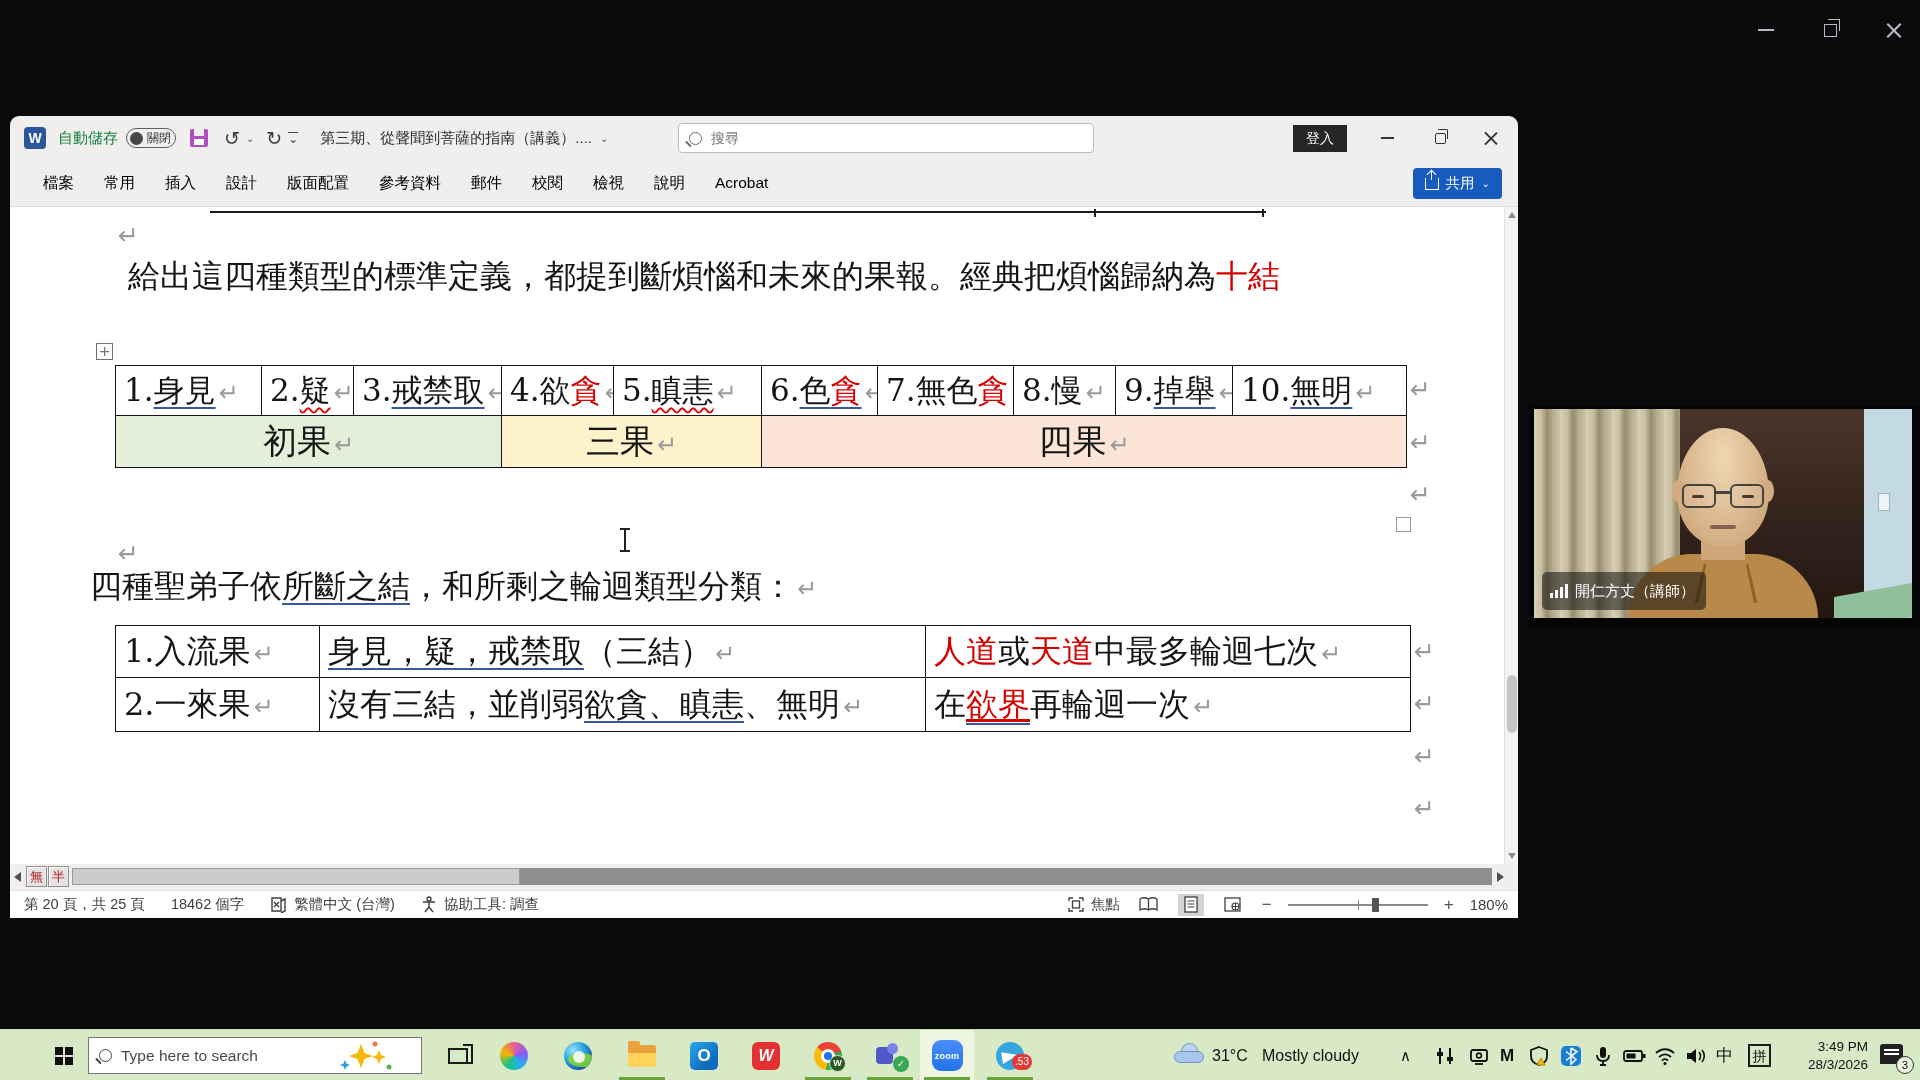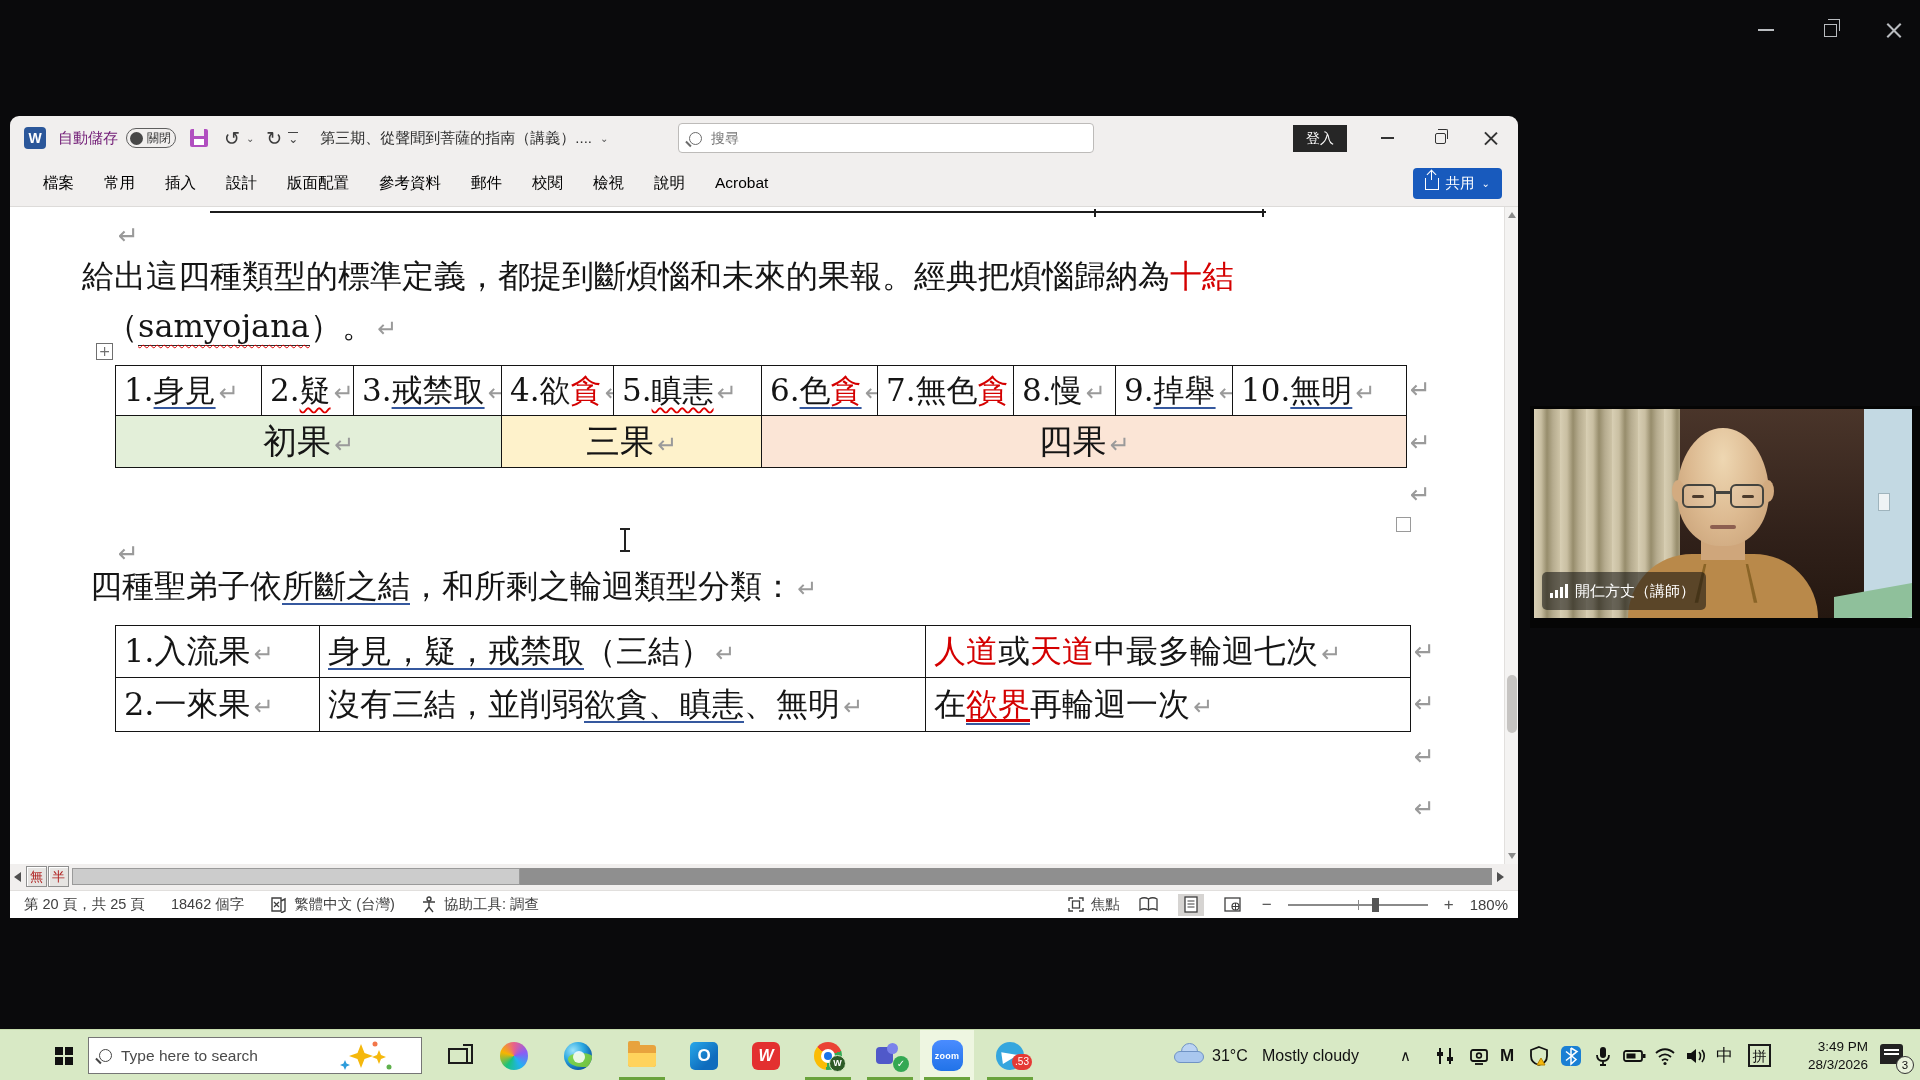--- a/index.html
+++ b/index.html
@@ -13,21 +13,21 @@
   .scr-restore:before { content:""; position:absolute; left:3px; top:-6px; width:11px; height:11px; border:1.6px solid #b9bcc0; border-bottom:none; border-left:none; }
   .scr-close { position:relative; width:16px; height:16px; }
   .scr-close:before,.scr-close:after { content:""; position:absolute; left:7px; top:-1px; width:2px; height:19px; background:#b9bcc0; }
   .scr-close:before { transform:rotate(45deg);} .scr-close:after { transform:rotate(-45deg);}
 
   
   .word { position:absolute; left:10px; top:116px; width:1508px; height:802px; background:#f1efee; border-radius:9px 9px 0 0; }
 
   .wtitle { position:absolute; left:0; top:0; width:100%; height:44px; display:flex; align-items:center; padding-left:14px; }
   .wicon { width:22px; height:22px; border-radius:4px; background:#2b579a; color:#fff; font-weight:bold; font-size:14px; display:flex; align-items:center; justify-content:center; margin-right:12px; }
-  .autosave { font-size:15px; color:#701a75; margin-right:8px; }
+  .autosave { font-size:15px; color:#15803d; margin-right:8px; }
   .toggle { width:50px; height:20px; border:1.5px solid #5f5f5f; border-radius:11px; display:flex; align-items:center; padding:0 3px; margin-right:14px; }
   .knob { width:13px; height:13px; border-radius:50%; background:#474747; margin-right:4px; }
   .toggle-label { font-size:12px; color:#333; }
   .save-ic { width:18px; height:18px; background:#b14fc0; border-radius:2px; position:relative; margin-right:16px; }
   .save-ic:before { content:""; position:absolute; left:4px; top:0; width:10px; height:7px; background:#f1efee; }
   .save-ic:after { content:""; position:absolute; left:4px; bottom:2px; width:10px; height:6px; background:#fff; }
   .undo-ic, .redo-ic { font-size:19px; color:#3c3c3c; margin-right:6px; font-family:"DejaVu Sans", sans-serif; }
   .mini-chev { font-size:10px; color:#555; margin-right:12px; }
   .more-ic { font-size:12px; color:#444; margin-right:22px; border-top:1.5px solid #444; line-height:10px; padding-top:1px; }
   .wdoc-title { font-size:15px; color:#2f2f2f; white-space:nowrap; }
@@ -58,21 +58,21 @@
   .wdoc { position:absolute; left:0; top:91px; width:100%; height:657px; background:#fff; overflow:hidden;
     font-family:"DejaVu Serif","Liberation Serif",serif; color:#151515; }
 
   .remnant { position:absolute; left:200px; top:4px; width:1056px; border-top:2px solid #1c1c1c; }
   .tick { position:absolute; top:-4px; width:2px; height:8px; background:#1c1c1c; }
 
   .pmark { position:absolute; color:#9a9a9a; font-size:25px; font-family:"DejaVu Sans",sans-serif; }
   .cm { color:#9a9a9a; font-size:24px; font-family:"DejaVu Sans",sans-serif; margin-left:3px; }
 
   .p1 { position:absolute; left:0; top:44px; width:1460px; font-size:32px; line-height:50px; }
-  .p1 .l1 { padding-left:72px; } .p1 .l2 { padding-left:96px; }
+  .p1 .l1 { padding-left:94px;margin-left:24px; } .p1 .l2 { padding-left:96px; }
   .p2 { position:absolute; left:0; top:358px; width:1460px; font-size:32px; padding-left:80px; }
 
   .red { color:#d40000; }
   .ub { text-decoration:underline; text-decoration-color:#35589e; text-decoration-thickness:2px; text-underline-offset:6px; }
   .wavy { text-decoration:underline wavy #e00000; text-decoration-thickness:1.5px; text-underline-offset:6px; }
   .redu { color:#d40000; text-decoration:underline; text-decoration-color:#d40000; text-underline-offset:4px; border-bottom:2px solid #35589e; }
   .spell { border-bottom:1.5px solid #2a2a2a; text-decoration:underline wavy #e00000; text-decoration-thickness:1.2px; text-underline-offset:7px; }
   .hl { background:#00ffff; }
   sup.fn { font-size:18px; vertical-align:super; line-height:0; }
 
@@ -267,21 +267,20 @@
 
     <div class="remnant">
       <div class="tick" style="left:884px;"></div>
       <div class="tick" style="left:1052px;"></div>
     </div>
 
     <span class="pmark" style="left:108px; top:14px;">↵</span>
 
     <div class="p1">
       <div class="l1"><span>給出這四種類型的標準定義，都提到斷煩惱和未來的果報。經典把煩惱歸納為</span><span class="red">十結</span></div>
-      <div class="l2"><span>（</span><span class="spell">samyojana</span><span>）。</span><span class="cm">↵</span></div>
     </div>
 
     <div class="tbl-handle">+</div>
 
     <table class="doc t1">
       <colgroup>
         <col style="width:146px">
           <col style="width:92px">
           <col style="width:148px">
           <col style="width:112px">

